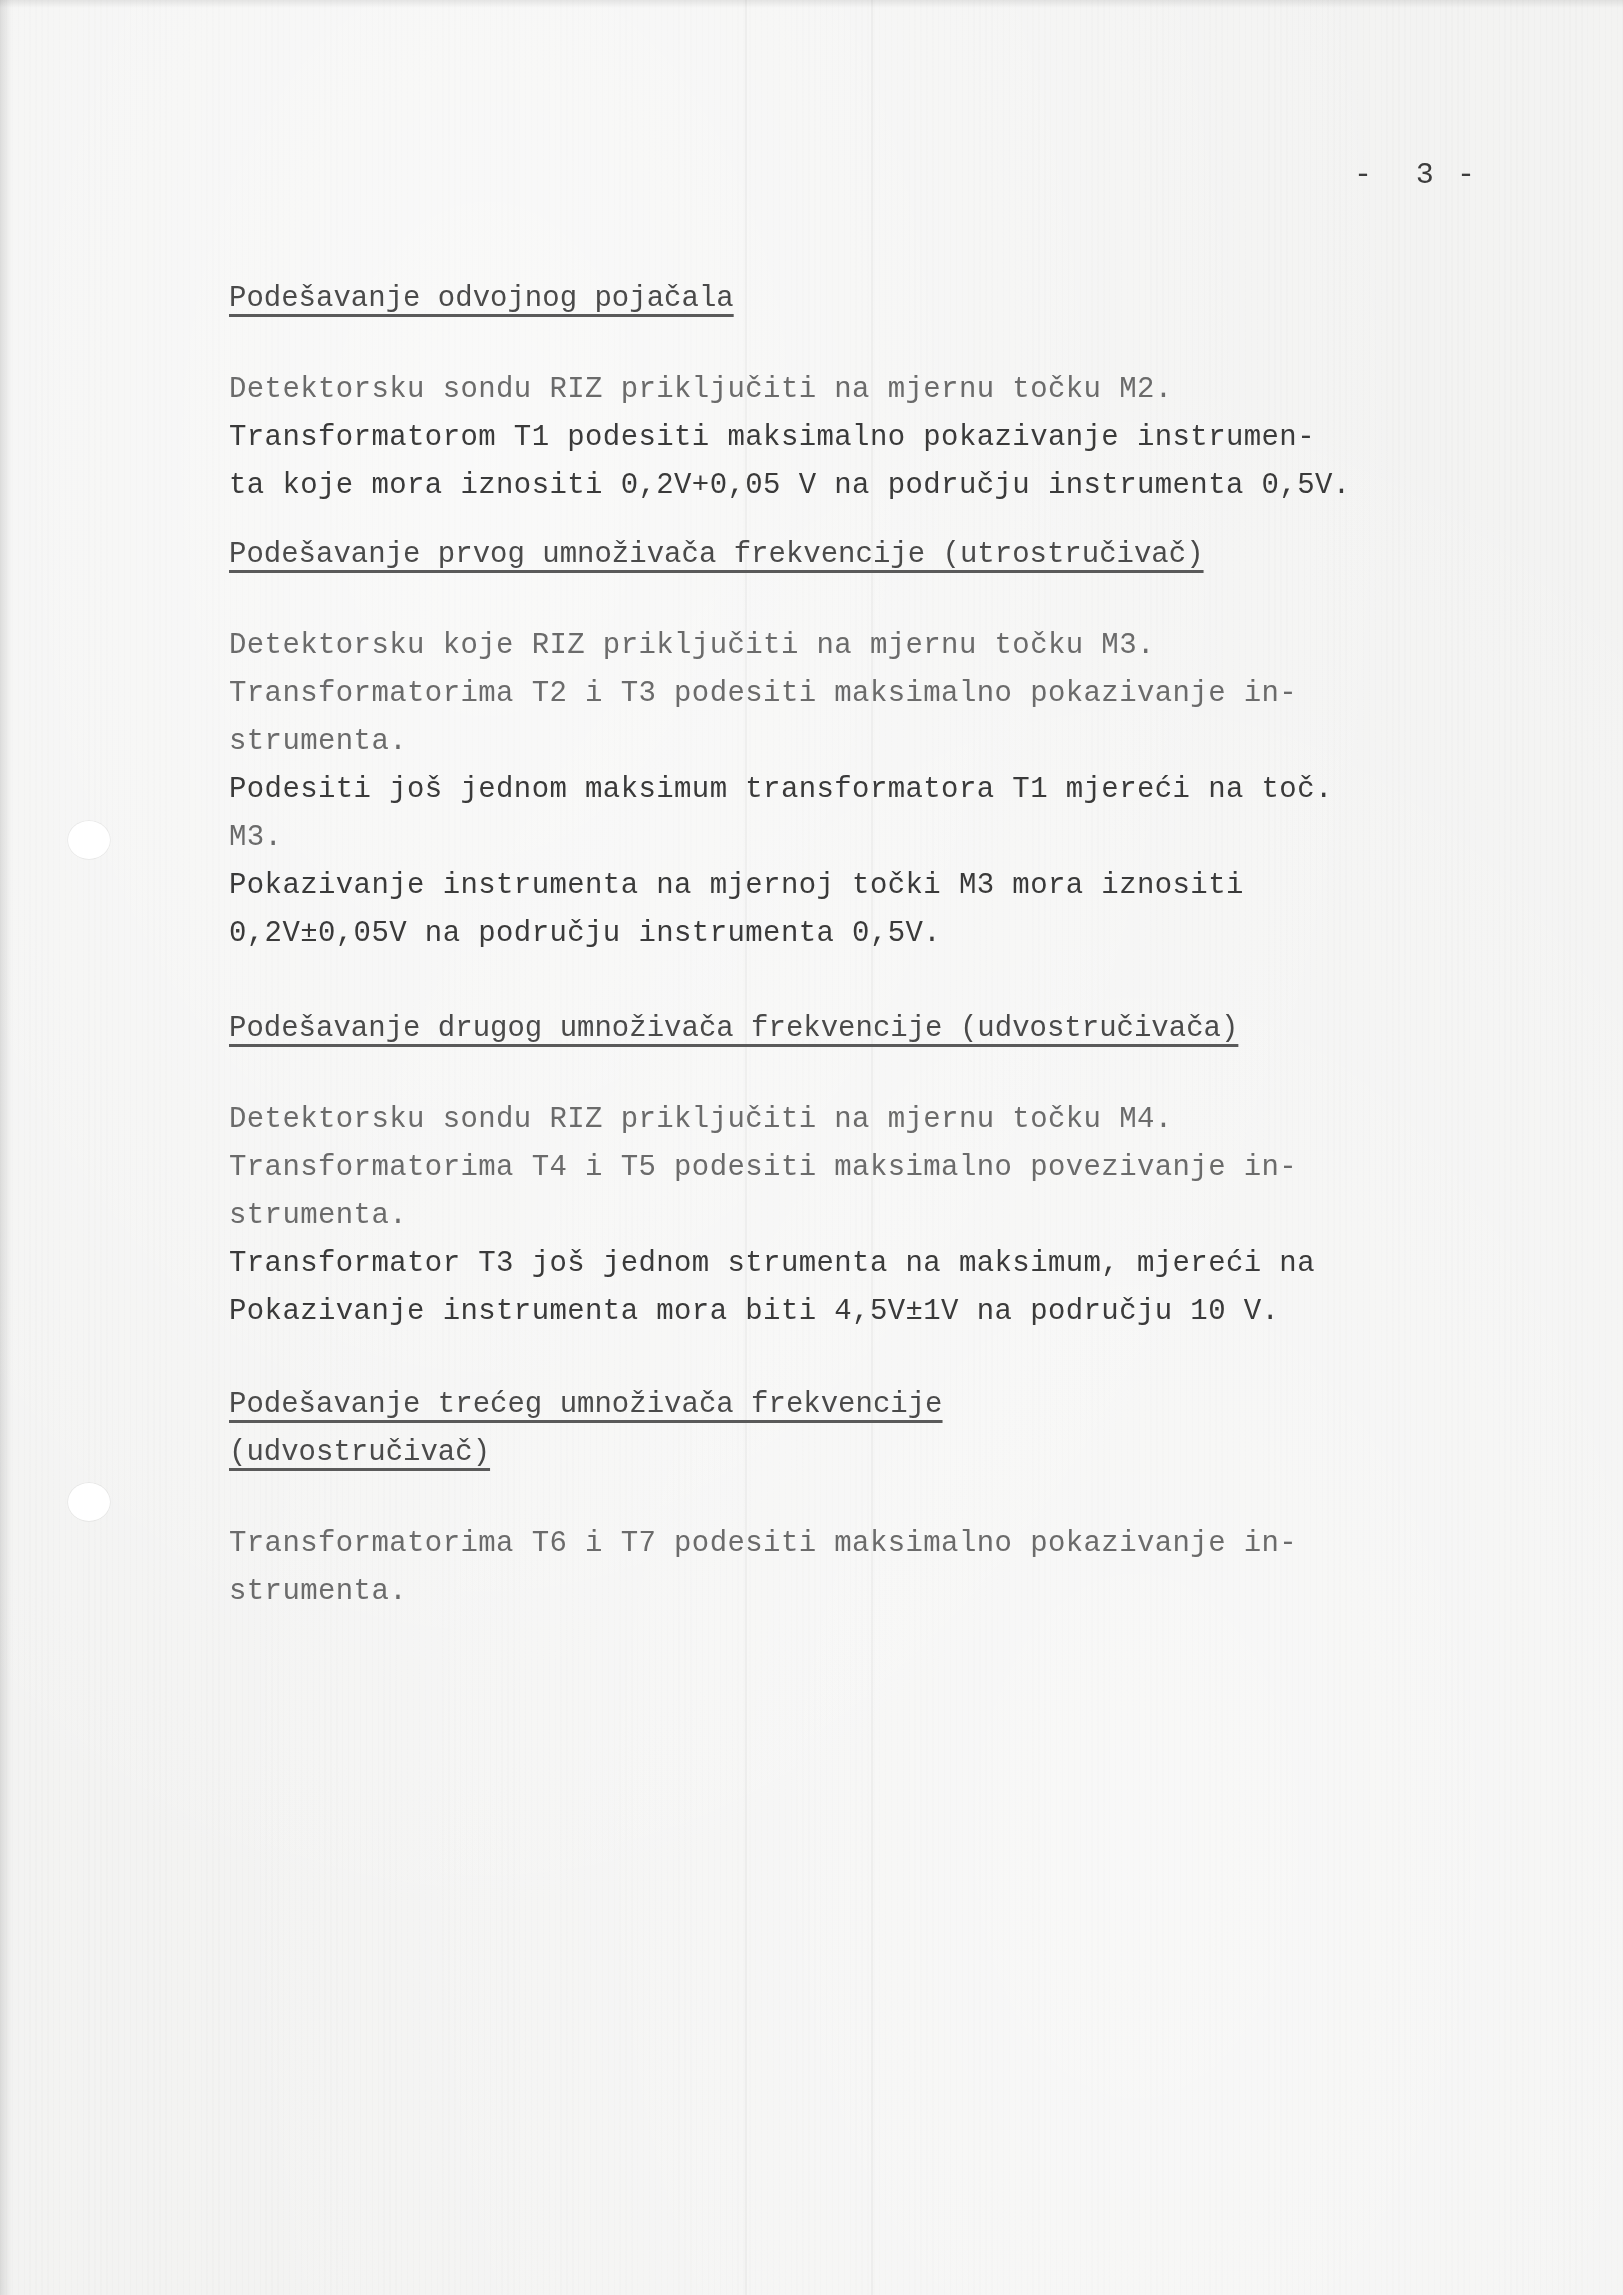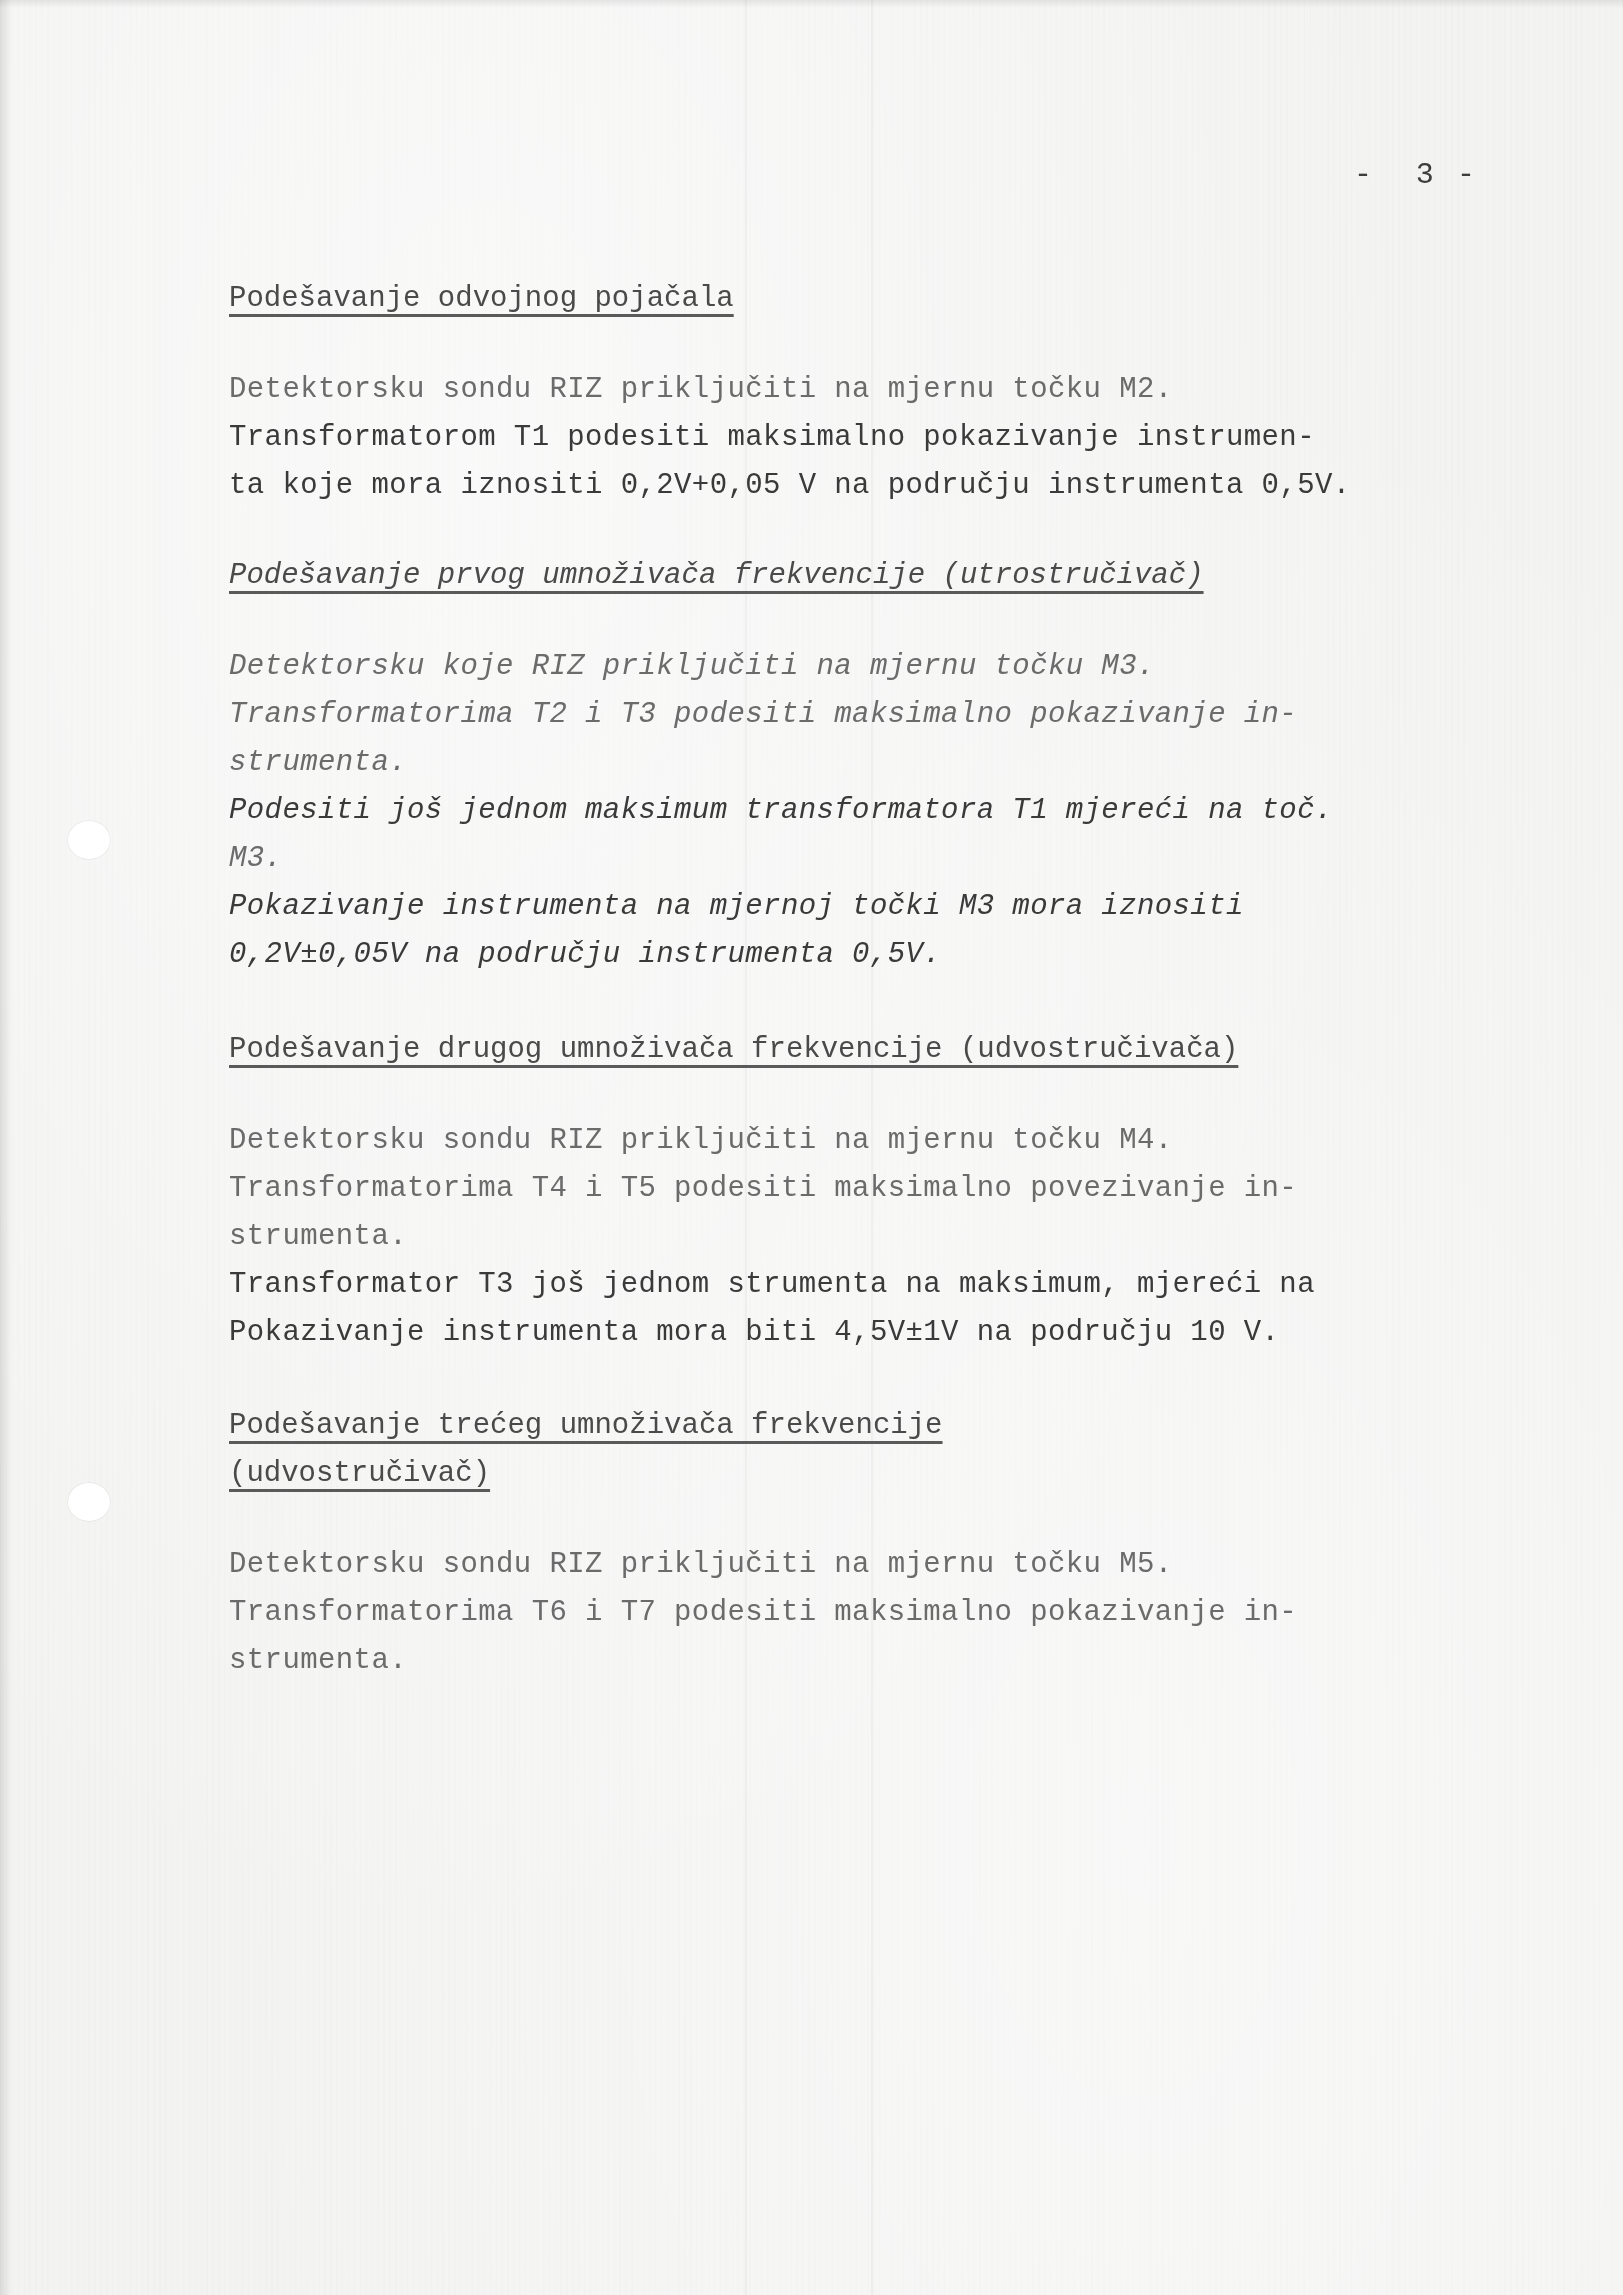--- a/index.html
+++ b/index.html
@@ -81,21 +81,21 @@
     }
     .heading-line { display: block; }
     .heading-wrap { margin-bottom: 43px; }
     .para-line {
       display: block;
       white-space: pre;
       letter-spacing: 0.4px;
     }
     .para-line.faded { color: #6b6b6b; }
     .s1 { margin-top: 8px; }
-    .s2 { margin-top: 42px; font-style: italic; }
+    .s2 { margin-top: 21px; }
     .s3 { margin-top: 47px; }
     .s4 { margin-top: 45px; }
   </style>
 </head>
 <body>
 
 <div class="page">
   <div class="edge-shadow-left"></div>
   <div class="edge-shadow-top"></div>
   <div class="fold-line f1"></div>
@@ -138,20 +138,19 @@
       <span class="para-line faded">strumenta.</span>
       <span class="para-line">Transformator T3 još jednom strumenta na maksimum, mjereći na</span>
       <span class="para-line">Pokazivanje instrumenta mora biti 4,5V±1V na području 10 V.</span>
     </div>
 
     <div class="section s4">
       <div class="heading-wrap">
         <span class="heading heading-line">Podešavanje trećeg umnoživača frekvencije</span>
         <span class="heading heading-line">(udvostručivač)</span>
       </div>
-      <span class="para-line faded">Detektorsku sondu RIZ priključiti na mjernu točku M5.</span>
       <span class="para-line faded">Transformatorima T6 i T7 podesiti maksimalno pokazivanje in-</span>
       <span class="para-line faded">strumenta.</span>
     </div>
 
   </div>
 </div>
 
 
 </body></html>

